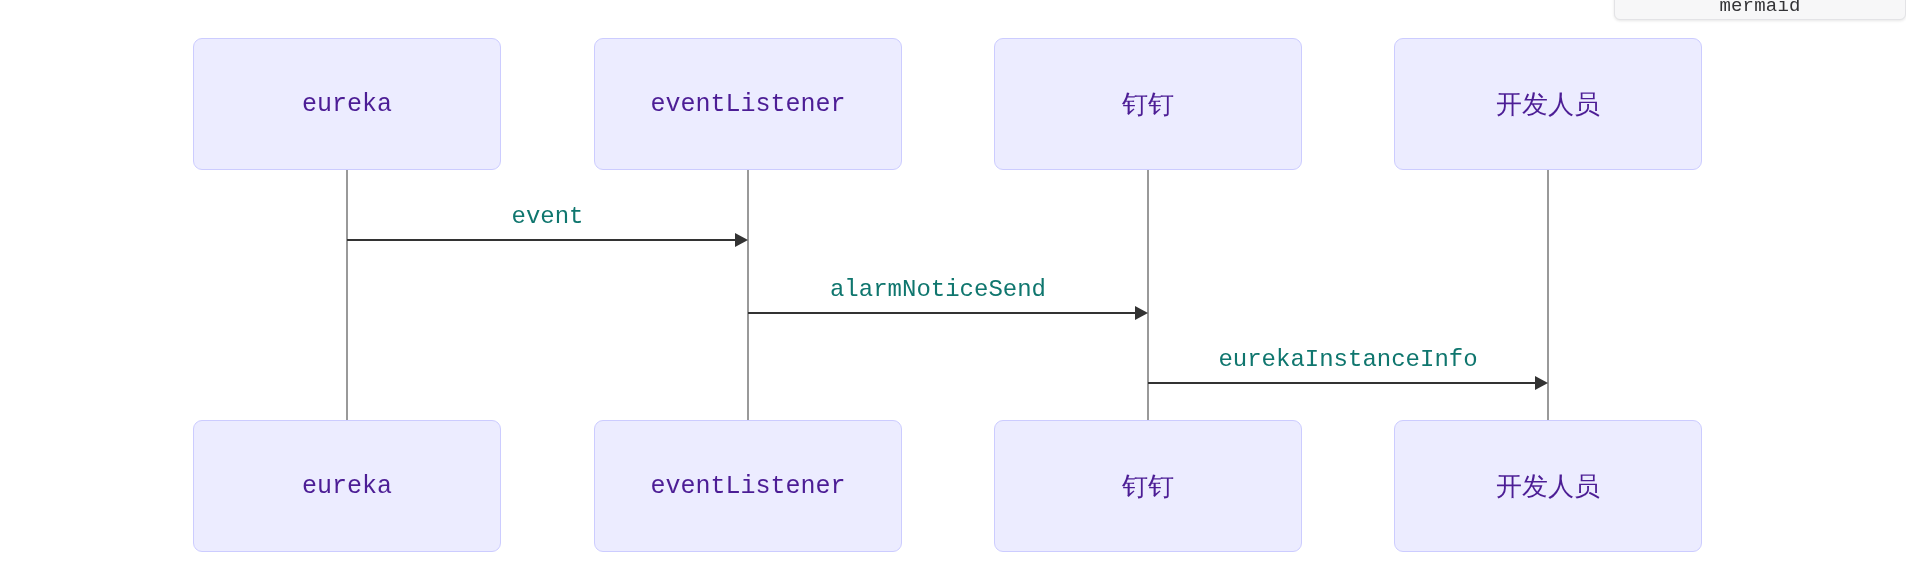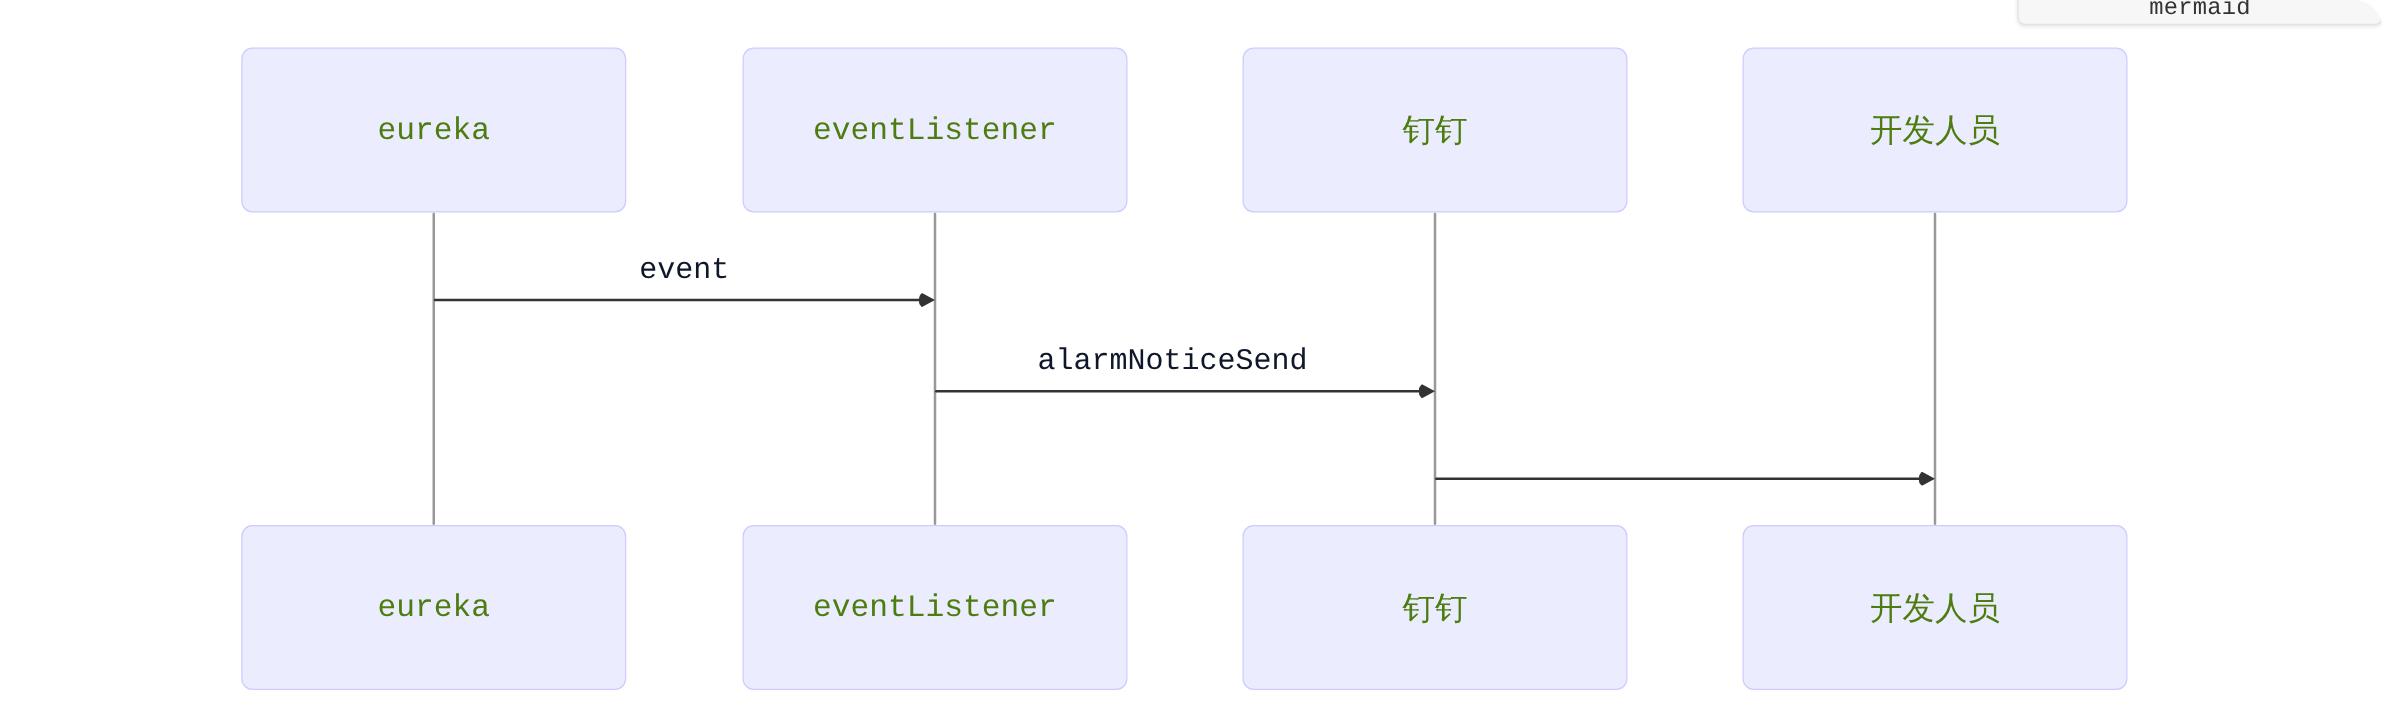--- a/index.html
+++ b/index.html
@@ -1,15 +1,15 @@
 <!DOCTYPE html>
 <html><head>
 <meta charset="utf-8">
 <style>
-  * { box-sizing: border-box; border-radius: 23px; }
+  * { box-sizing: border-box; }
   html, body {
     margin: 0;
     padding: 0;
     background: #ffffff;
     width: 1906px;
     height: 582px;
     overflow: hidden;
     font-family: "Liberation Mono", "DejaVu Sans Mono", monospace;
   }
 
@@ -45,21 +45,21 @@
   .actor-box {
     position: absolute;
     background: #ececff;
     border: 1.6px solid #ccccff;
     border-radius: 9px;
     display: flex;
     align-items: center;
     justify-content: center;
     font-family: "Liberation Mono", "DejaVu Sans Mono", monospace;
     font-size: 25px;
-    color: #4d7c0f;
+    color: #4c1d95;
     white-space: nowrap;
   }
   .actor-box.cjk {
     font-family: "DejaVu Sans", "Liberation Sans", sans-serif;
     font-size: 26px;
     justify-content: center;
   }
 
   
   .lifeline {
@@ -78,21 +78,21 @@
     position: absolute;
     width: 0; height: 0;
     border-top: 7px solid transparent;
     border-bottom: 7px solid transparent;
     border-left: 13px solid #333333;
   }
   .msg-label {
     position: absolute;
     font-family: "Liberation Mono", "DejaVu Sans Mono", monospace;
     font-size: 24px;
-    color: #0f172a;
+    color: #0f766e;
     text-align: center;
     white-space: nowrap;
   }
 </style>
 </head>
 <body>
 
 <div id="canvas">
 
   <div class="mermaid-badge">
@@ -125,20 +125,23 @@
   </div>
   <div class="msg-line" style="left:347px; top:239px; width:390px;"></div>
   <div class="msg-arrowhead" style="left:735px; top:233px;"></div>
 
   <div class="msg-label" style="left:748px; top:276px; width:380px;">
     <span>alarmNoticeSend</span>
   </div>
   <div class="msg-line" style="left:748px; top:312px; width:389px;"></div>
   <div class="msg-arrowhead" style="left:1135px; top:306px;"></div>
 
+  <div class="msg-label" style="left:1148px; top:346px; width:400px;">
+    <span>eurekaInstanceInfo</span>
+  </div>
   <div class="msg-line" style="left:1148px; top:382px; width:389px;"></div>
   <div class="msg-arrowhead" style="left:1535px; top:376px;"></div>
 
   <div class="actor-box" style="left:193px; top:420px; width:308px; height:132px;">
     <span>eureka</span>
   </div>
 
   <div class="actor-box" style="left:594px; top:420px; width:308px; height:132px;">
     <span>eventListener</span>
   </div>

